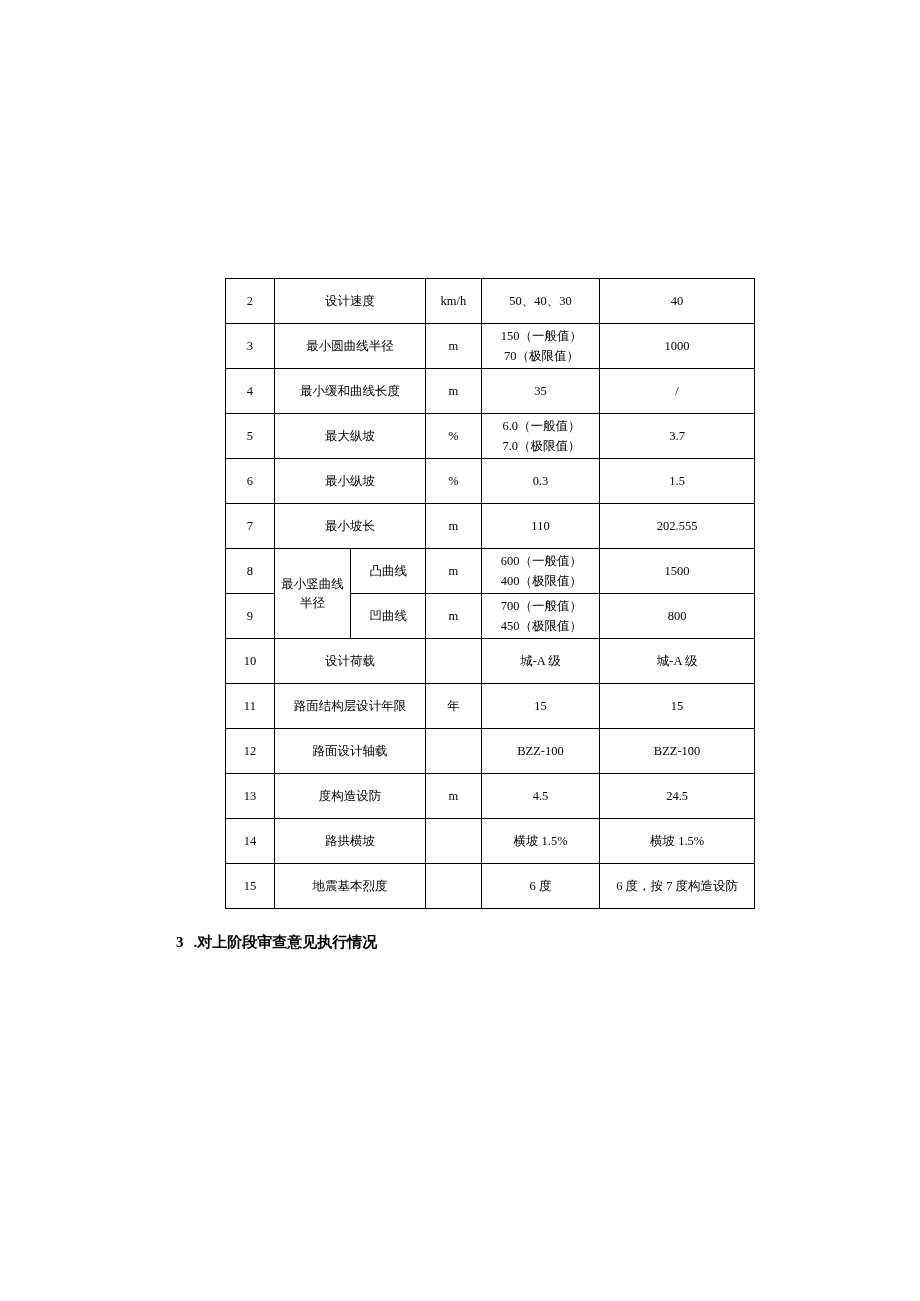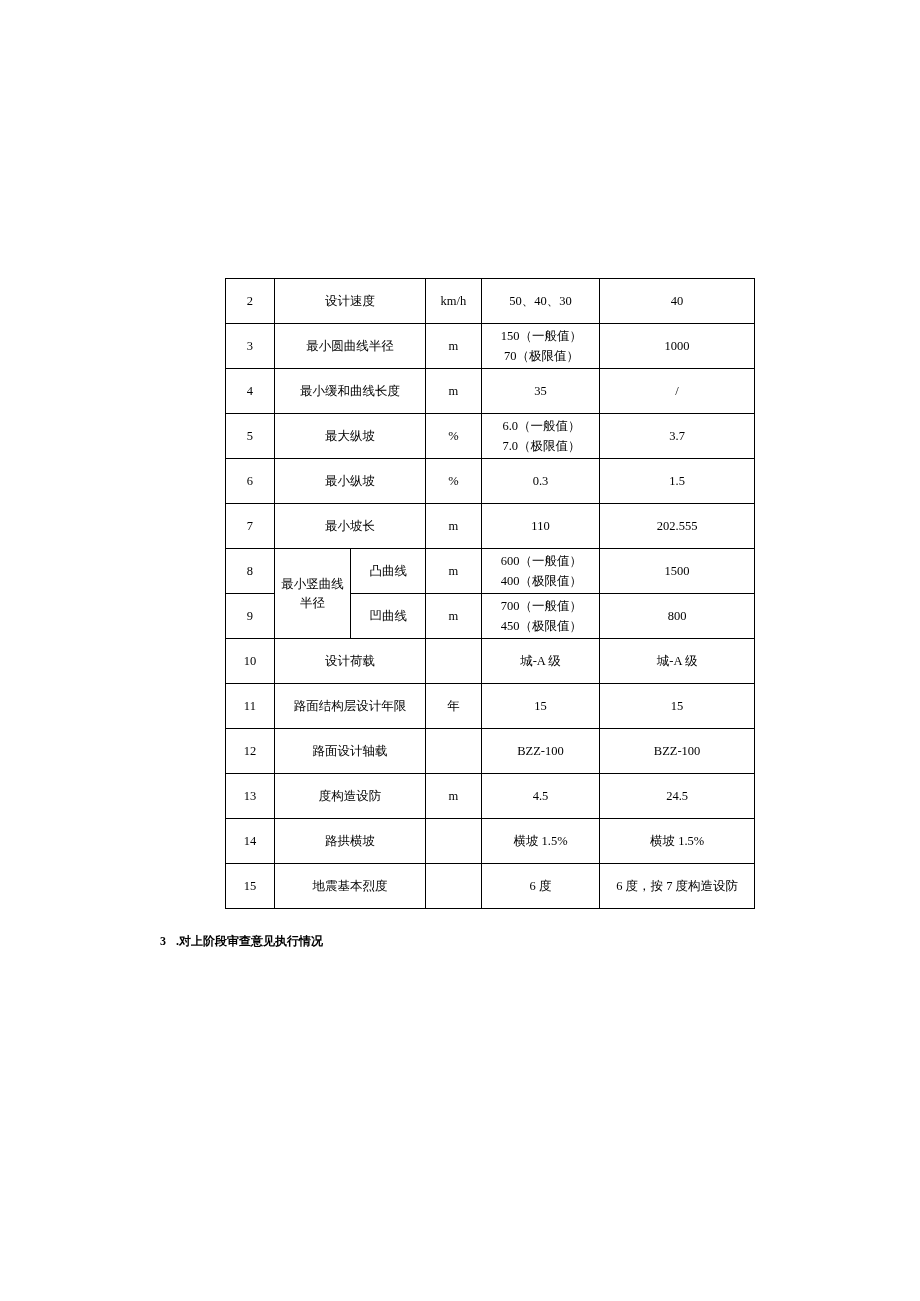--- a/index.html
+++ b/index.html
@@ -41,22 +41,22 @@
   }
   .col-num   { width: 44px; }
   .col-name  { width: 150px; }
   .col-name-a{ width: 76px; }
   .col-name-b{ width: 74px; }
   .col-unit  { width: 50px; }
   .col-spec  { width: 120px; }
   .col-val   { width: 162px; }
   .heading {
     margin-top: 24px;
-    margin-left: 0;
-    font-size: 12px;
+    margin-left: 16px;
+    font-size: 15px;
     font-weight: bold;
   }
   .heading .num {
     display: inline-block;
     margin-right: 10px;
   }
 </style>
 </head>
 <body>
 

